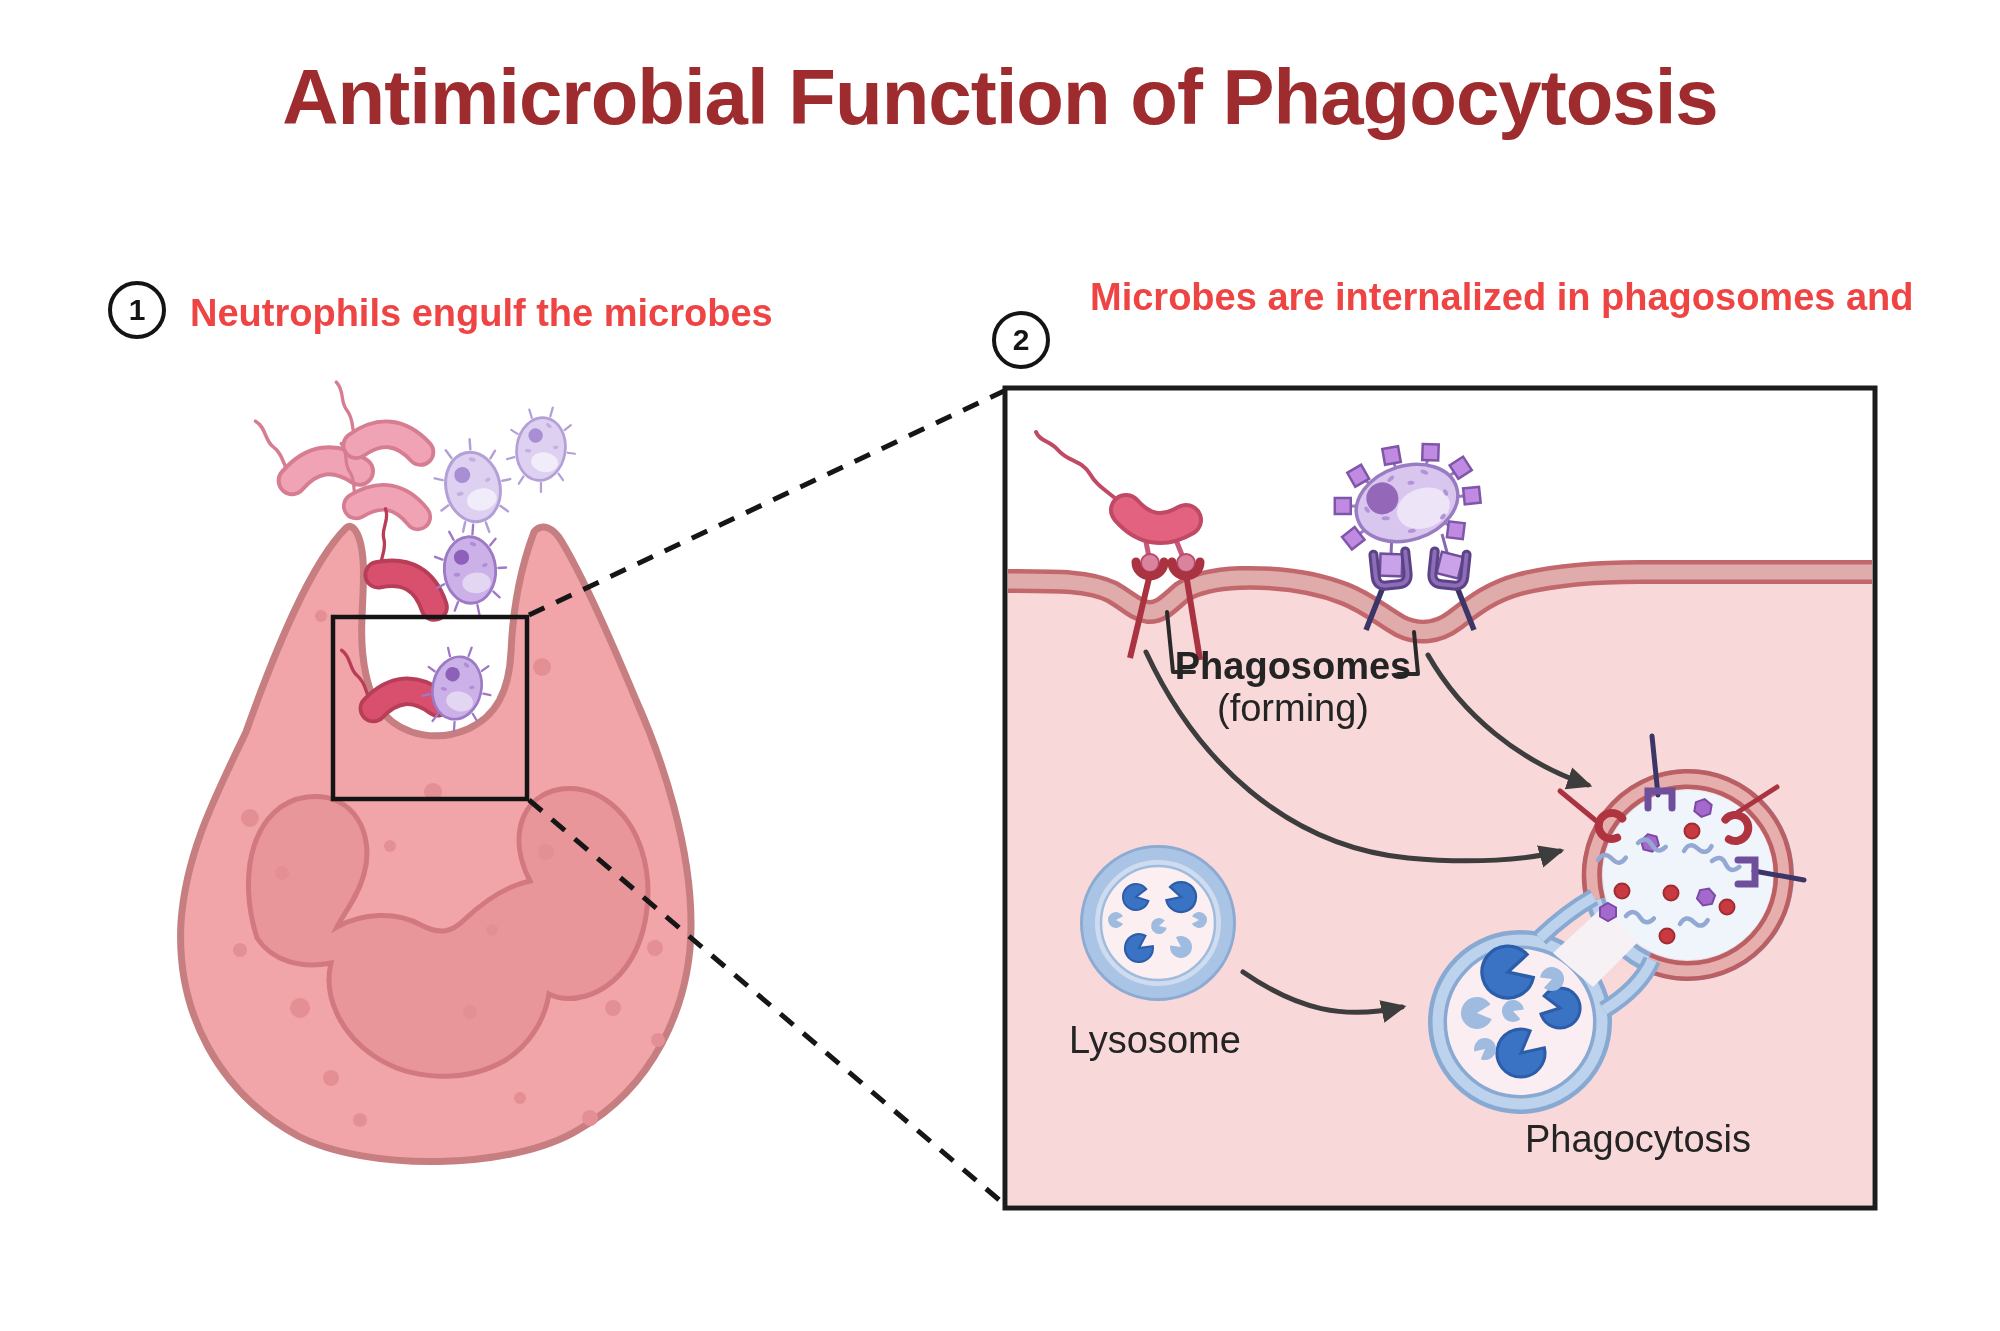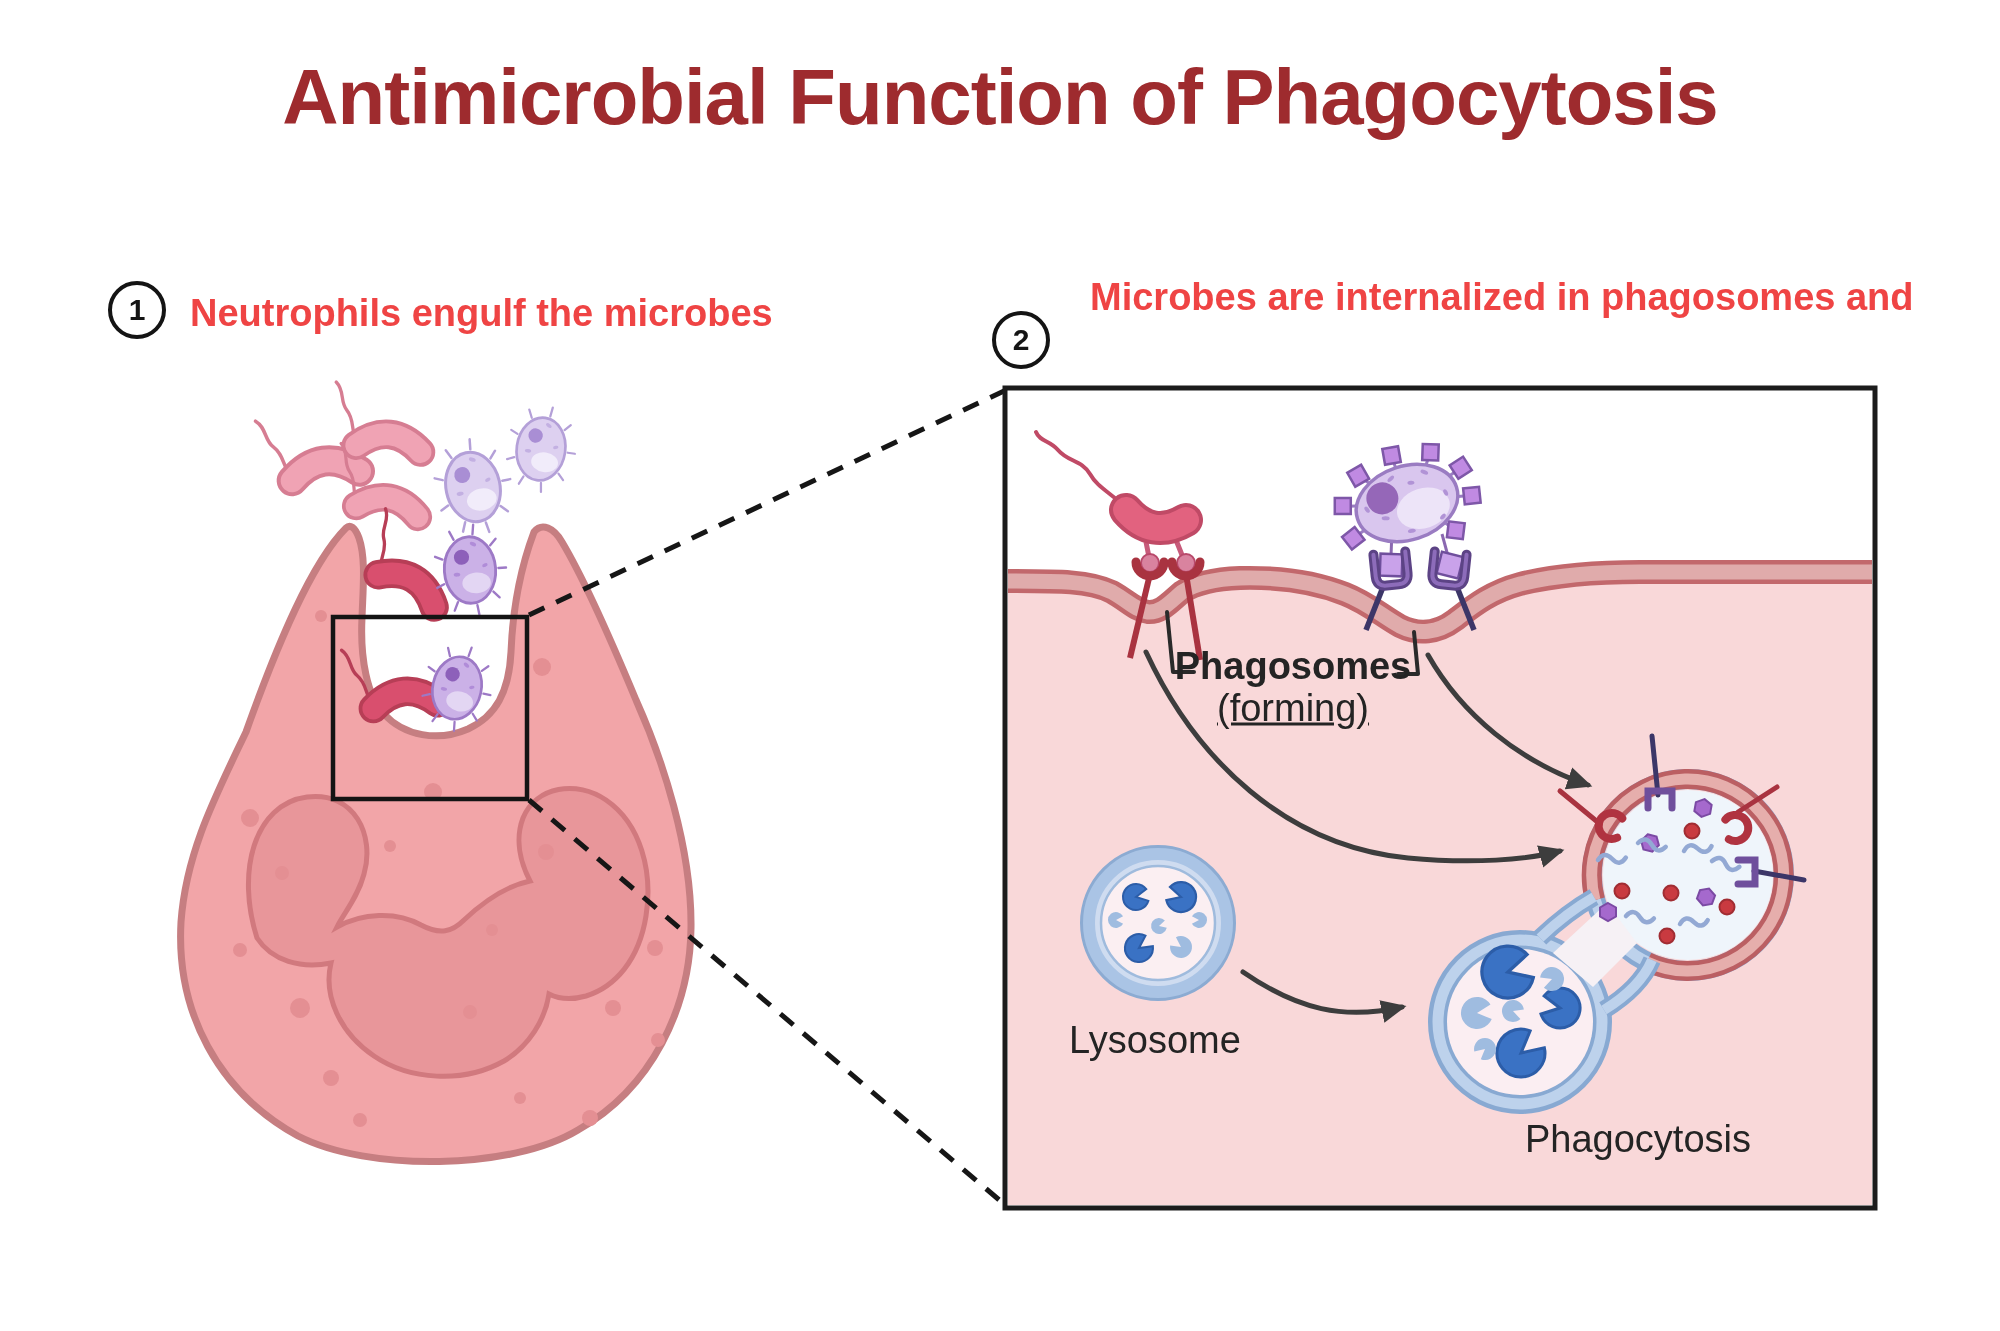--- a/index.html
+++ b/index.html
@@ -343,16 +343,16 @@
   <div class="lbl step-text" style="left:190px;top:288px;">Neutrophils engulf the microbes</div>
 
   <div class="step-circle" style="left:992px;top:311px;">
     <span>2</span>
   </div>
   <div class="lbl step-text" style="left:1066px;top:272px;margin-left:24px;">
     <div>Microbes are internalized in phagosomes and</div>
   </div>
 
   <div class="lbl panel-label" style="left:1293px;top:666px;font-weight:bold;">Phagosomes</div>
-  <div class="lbl panel-label" style="left:1293px;top:708px;text-decoration:underline;">(forming)</div>
+  <div class="lbl panel-label" style="left:1293px;top:708px;">(forming)</div>
   <div class="lbl panel-label" style="left:1155px;top:1040px;">Lysosome</div>
   <div class="lbl panel-label" style="left:1638px;top:1139px;">Phagocytosis</div>
 </div>
 
 </body></html>

